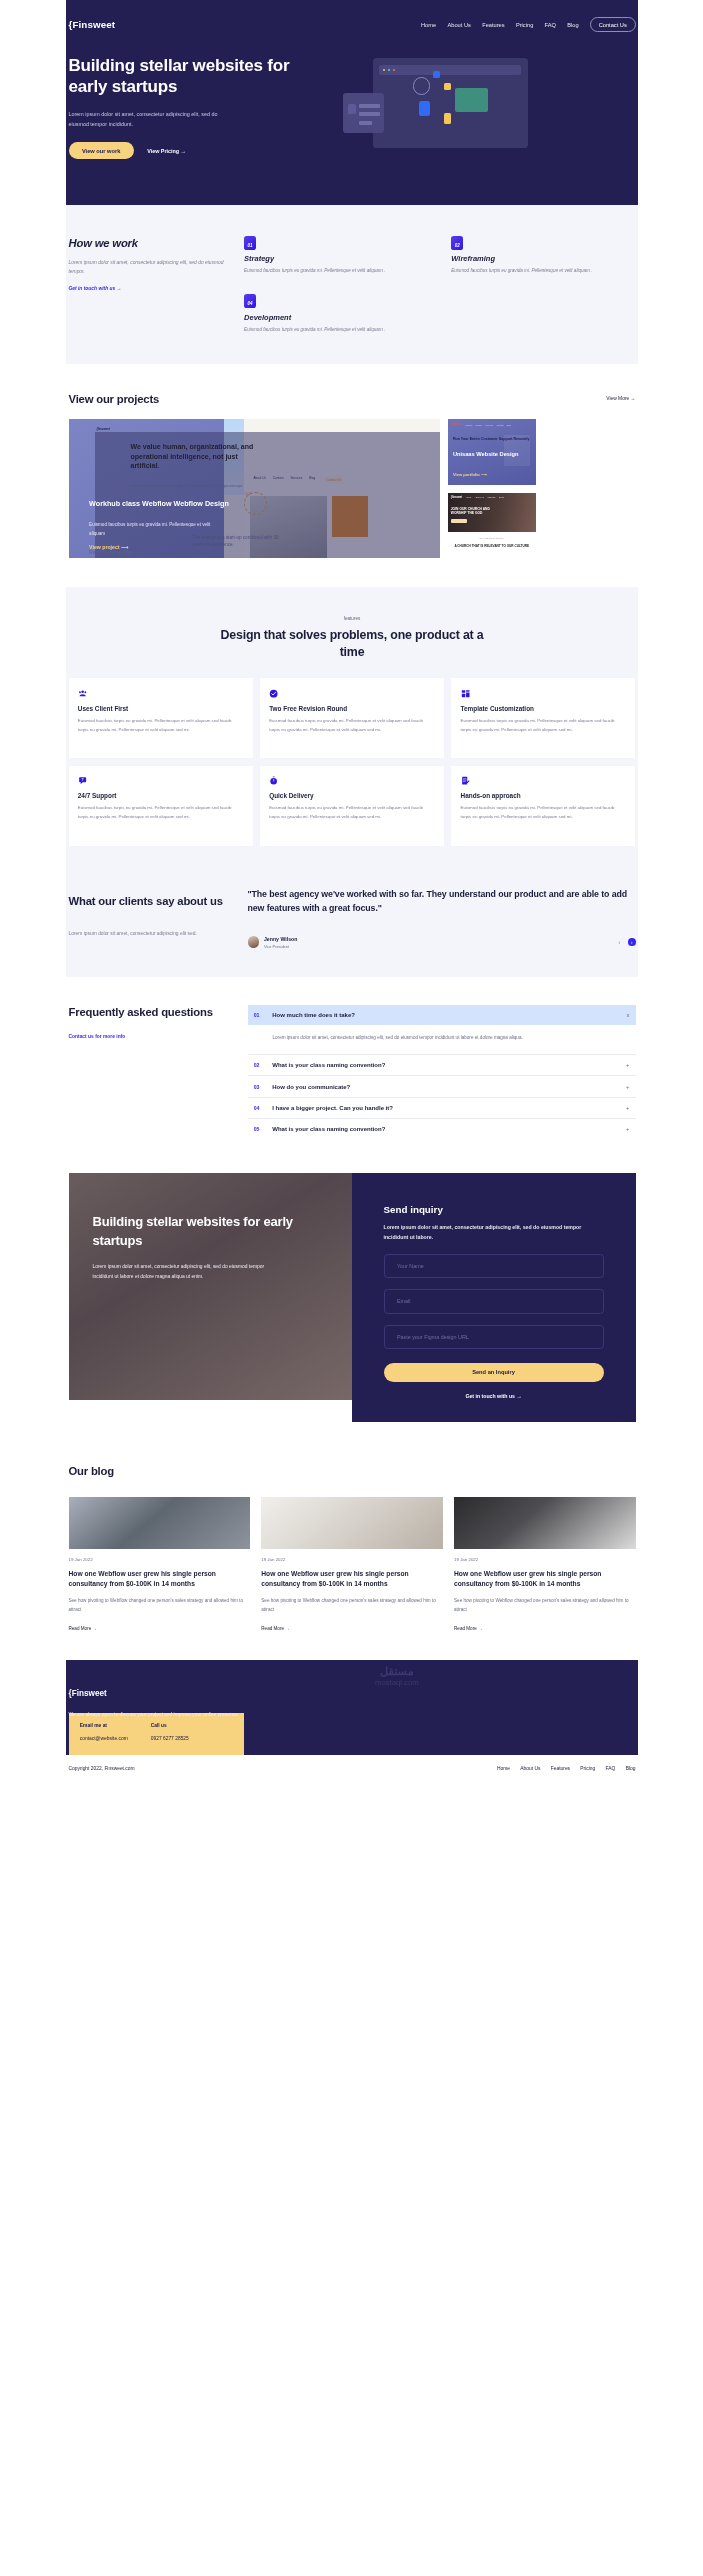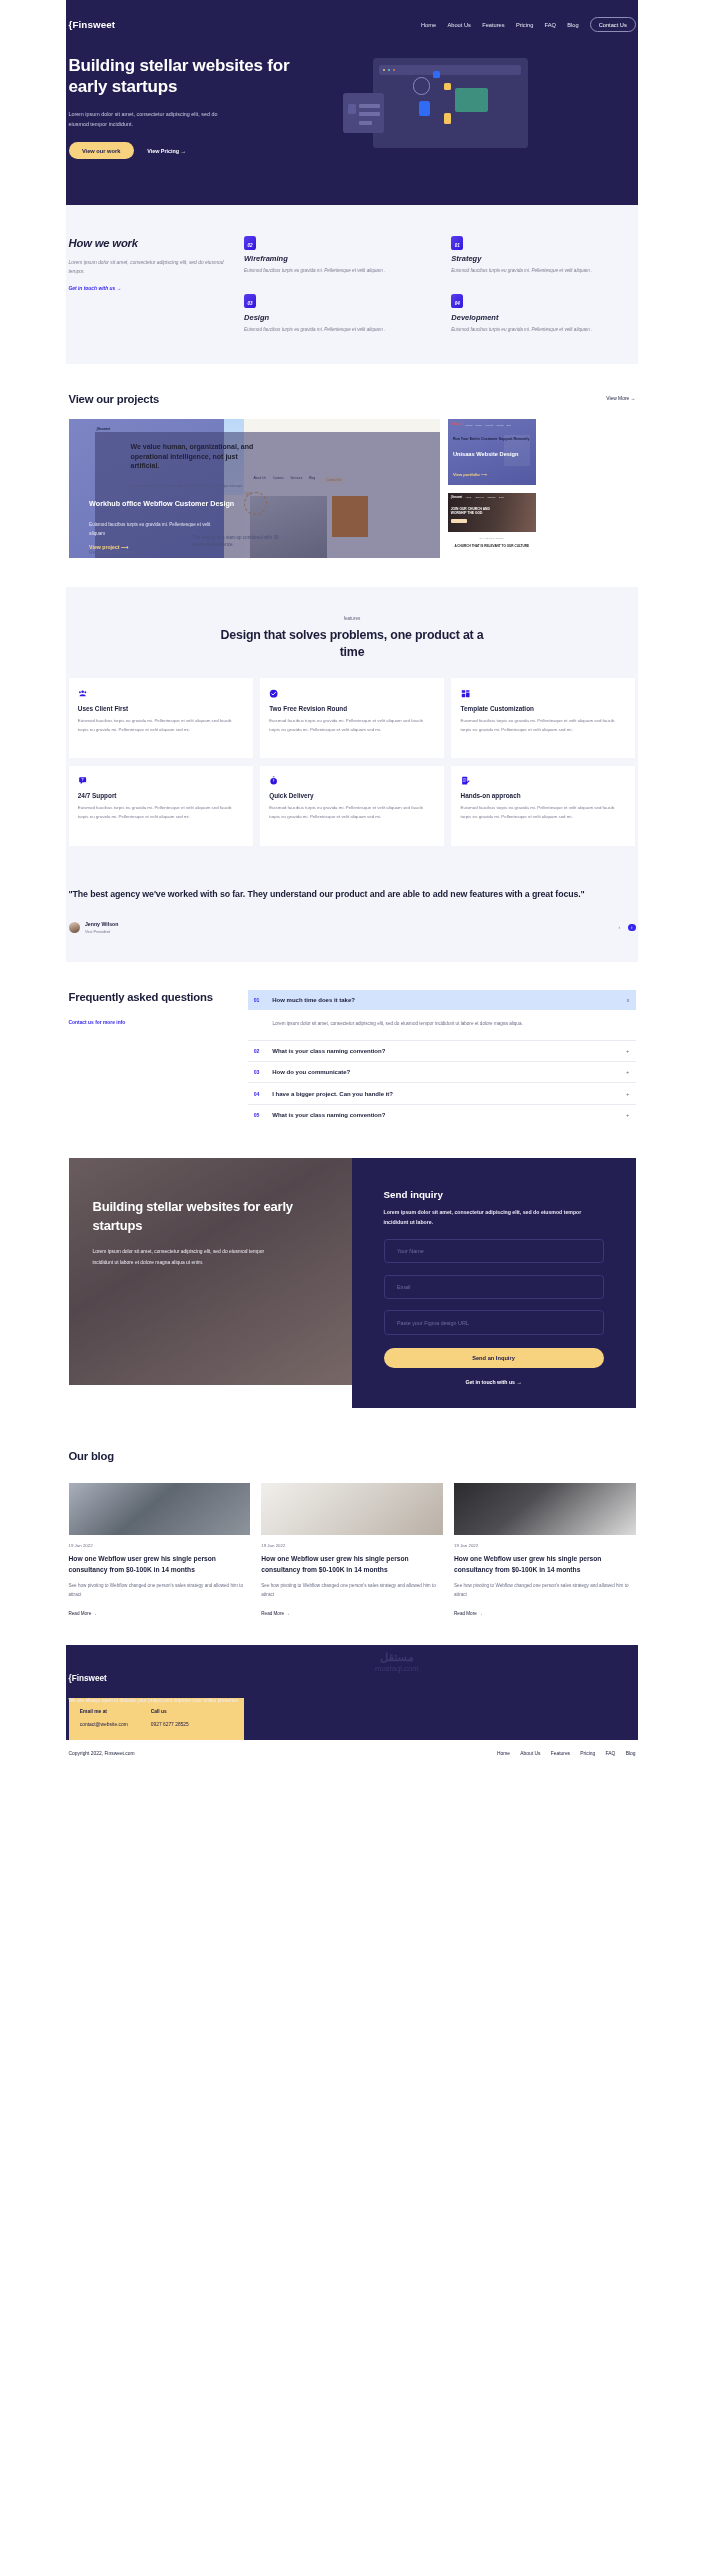--- a/index.html
+++ b/index.html
@@ -267,37 +267,30 @@
   <section class="howwork">
     <div class="container how-grid">
       <div class="how-left">
         <h2 class="h2">How we work</h2>
         <p class="muted" style="margin-top:8.2px">Lorem ipsum dolor sit amet, consectetur adipiscing elit, sed do eiusmod tempor.</p>
         <a class="blue-link" style="margin-top:9.3px">Get in touch with us →</a>
       </div>
       <div class="how-right">
         <div>
           <div class="step-badge">
-              <span>02</span>
-            </div>
-          <div class="step-title">Wireframing</div>
-          <div class="step-txt">Euismod faucibus turpis eu gravida mi. Pellentesque et velit aliquam .</div>
-        </div>
-        <div>
-          <div class="step-badge">
               <span>01</span>
             </div>
           <div class="step-title">Strategy</div>
           <div class="step-txt">Euismod faucibus turpis eu gravida mi. Pellentesque et velit aliquam .</div>
         </div>
         <div>
           <div class="step-badge">
-              <span>03</span>
-            </div>
-          <div class="step-title">Design</div>
+              <span>02</span>
+            </div>
+          <div class="step-title">Wireframing</div>
           <div class="step-txt">Euismod faucibus turpis eu gravida mi. Pellentesque et velit aliquam .</div>
         </div>
         <div>
           <div class="step-badge">
               <span>04</span>
             </div>
           <div class="step-title">Development</div>
           <div class="step-txt">Euismod faucibus turpis eu gravida mi. Pellentesque et velit aliquam .</div>
         </div>
       </div>
@@ -327,21 +320,21 @@
             <div class="pm-orange"></div>
             <div class="pm-badge">2020</div>
           </div>
 
           <div class="pm-overlay"></div>
           <div style="position:absolute;left:28px;top:8.2px;font-size:3.1px;color:#20224a;font-weight:700;z-index:3">{finsweet</div>
           <div class="pm-quote" style="z-index:3">We value human, organizational, and operational intelligence, not just artificial.</div>
           <div class="pm-quote-sub" style="z-index:3">Lorem ipsum dolor sit amet, consectetur adipiscing elit. Aliquam leo odio, sagittis quis ornare quis.</div>
           <div class="pm-read" style="z-index:3">Read Case Studies</div>
           <div class="pm-energy" style="z-index:3">The energy of a start-up combined with 30 years of experience.</div>
-          <div class="pm-title" style="z-index:4">Workhub office Webflow Customer Design</div>
+          <div class="pm-title" style="z-index:4">Workhub class Webflow Webflow Design</div>
           <div class="pm-desc" style="z-index:4">Euismod faucibus turpis eu gravida mi. Pellentesque et velit aliquam</div>
           <a class="pm-link" style="z-index:4">View project   ⟶</a>
         </div>
 
         <div class="proj-side">
           <div class="proj-card pc1">
             <div class="pc1-inner">
               <div class="pc1-nav">
                 <span class="pc1-logo">Sharved</span>
                 <span>Product</span>
@@ -444,20 +437,24 @@
           <div class="feat-title">Hands-on approach</div>
           <div class="feat-txt">Euismod faucibus turpis eu gravida mi. Pellentesque et velit aliquam sed faucib turpis eu gravida mi. Pellentesque et velit aliquam sed mi.</div>
         </div>
 
       </div>
     </div>
   </section>
 
   <section class="testi">
     <div class="container testi-grid">
+      <div class="testi-left">
+        <h2 class="h2">What our clients say about us</h2>
+        <p class="muted" style="margin-top:20.6px">Lorem ipsum dolor sit amet, consectetur adipiscing elit sed.</p>
+      </div>
       <div class="testi-right">
         <div class="quote">"The best agency we've worked with so far. They understand our product and are able to add new features with a great focus."</div>
         <div class="testi-foot">
           <div class="author">
             <div class="avatar"></div>
             <div>
               <div class="author-name">Jenny Wilson</div>
               <div class="author-role">Vice President</div>
             </div>
           </div>

